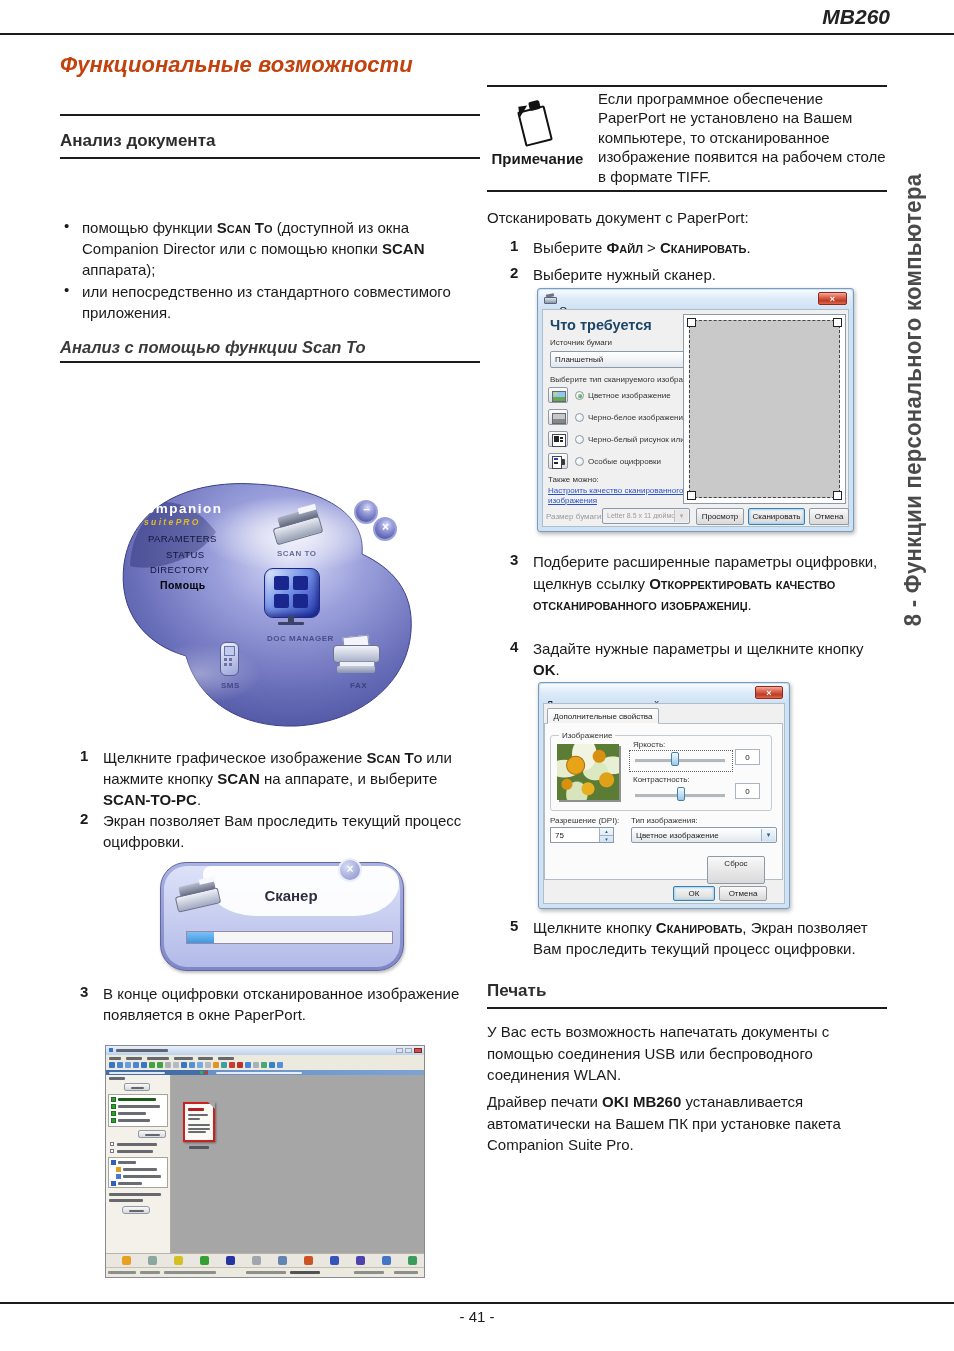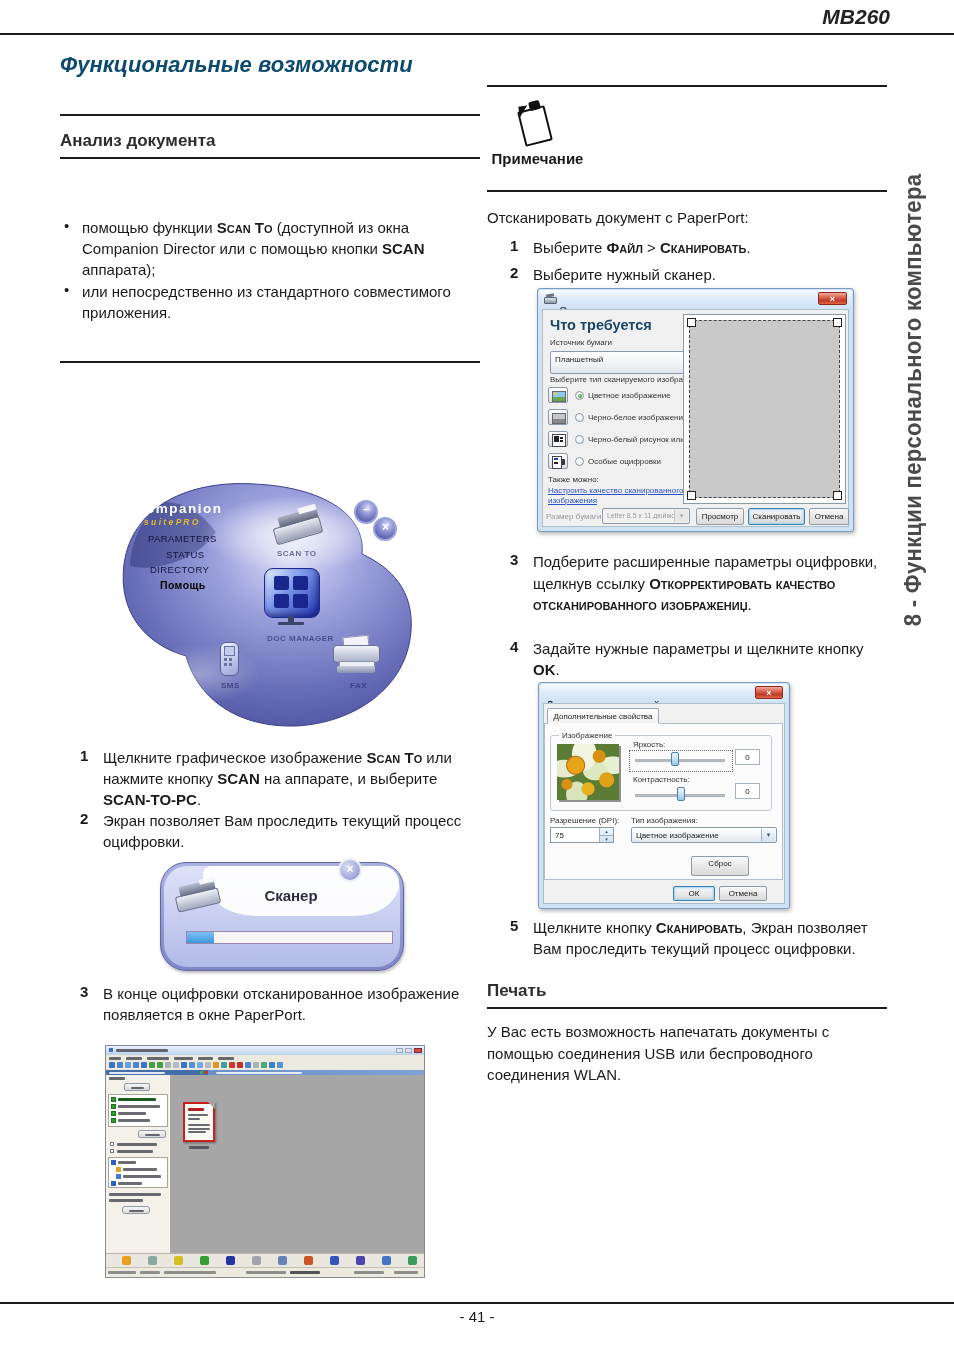--- a/index.html
+++ b/index.html
@@ -1,19 +1,19 @@
 <!DOCTYPE html>
 <html><head>
 <meta charset="utf-8">
 <style>
   html,body{margin:0;padding:0;background:#e8e8e8}
   #page{position:relative;width:954px;height:1351px;background:#ffffff;font-family:"Liberation Sans",sans-serif;color:#1a1a1a;overflow:hidden;margin:0 auto}
   .abs{position:absolute}
   .rule{position:absolute;background:#1c1c1c}
-  .h1{font-size:22px;font-weight:bold;font-style:italic;color:#0c4a6e;line-height:30px}
+  .h1{font-size:22px;font-weight:bold;font-style:italic;color:#c2410c;line-height:30px}
   .h2{font-size:17px;font-weight:bold;color:#2d2d2d}
   .h3{font-size:16.5px;font-weight:bold;font-style:italic;color:#3a3a3a}
   .bodytext{font-size:15px;line-height:21px;color:#1a1a1a}
   .seg-b{font-weight:bold}
   .seg-sc{font-variant:small-caps;font-weight:bold}
   .step{position:absolute}
   .step-num{position:absolute;left:0;top:0;font-weight:bold;font-size:15px}
   .step-text{margin-left:23px;font-size:15px;line-height:21px}
   .vertical-label{font-size:23px;font-weight:bold;color:#4a4a4a;white-space:nowrap;letter-spacing:0.3px}
 
@@ -79,20 +79,21 @@
 
   <div class="abs" style="left:60px;top:217px;width:420px">
     <span class="abs" style="left:4px;top:0;font-size:15px">•</span>
     <div class="bodytext" style="margin-left:22px"><span> помощью функции </span><span class="seg-sc">Scan To</span><span> (доступной из окна Companion Director или с помощью кнопки </span><span class="seg-b">SCAN</span><span> аппарата);</span></div>
   </div>
   <div class="abs" style="left:60px;top:281px;width:420px">
     <span class="abs" style="left:4px;top:0;font-size:15px">•</span>
     <div class="bodytext" style="margin-left:22px"><span>или непосредственно из стандартного совместимого приложения.</span></div>
   </div>
 
+  <div class="abs h3" style="left:60px;top:338px">Анализ с помощью функции Scan To</div>
   <div class="rule" style="left:60px;top:361px;width:420px;height:1.5px"></div>
 
 
   <div class="abs" style="left:104px;top:476px;width:320px;height:258px">
     <svg width="320" height="258" viewBox="0 0 320 258" style="position:absolute;left:0;top:0">
       <defs>
         <radialGradient id="blobg" cx="58%" cy="30%" r="80%">
           <stop offset="0%" stop-color="#dadcf6"></stop>
           <stop offset="32%" stop-color="#9ba0dc"></stop>
           <stop offset="68%" stop-color="#6a6fba"></stop>
@@ -322,20 +323,21 @@
     </div>
   </div>
 
   <div class="rule" style="left:487px;top:85px;width:400px;height:2px"></div>
   <div class="abs" style="left:512px;top:99px;width:44px;height:50px">
     <div class="abs" style="left:9px;top:9px;width:24px;height:32px;border:2.5px solid #111;border-radius:2px;background:#fff;transform:rotate(-14deg)"></div>
     <div class="abs" style="left:17px;top:2px;width:11px;height:9px;background:#111;border-radius:2px;transform:rotate(-14deg)"></div>
     <div class="abs" style="left:7px;top:7px;width:0;height:0;border-right:9px solid transparent;border-top:11px solid #111;transform:rotate(-8deg)"></div>
   </div>
   <div class="abs" style="left:480px;top:150px;width:115px;text-align:center;font-size:15px;font-weight:bold">Примечание</div>
+  <div class="abs bodytext" style="left:598px;top:89px;width:293px;line-height:19.4px">Если программное обеспечение PaperPort не установлено на Вашем компьютере, то отсканированное изображение появится на рабочем столе в формате TIFF.</div>
   <div class="rule" style="left:487px;top:190px;width:400px;height:2px"></div>
 
   <div class="abs bodytext" style="left:487px;top:207px;width:400px">Отсканировать документ с PaperPort:</div>
 
   <div class="step" style="left:510px;top:237px;width:372px">
     <span class="step-num">1</span>
     <div class="step-text"><span>Выберите </span><span class="seg-sc">Файл</span><span> &gt; </span><span class="seg-sc">Сканировать</span><span>.</span></div>
   </div>
   <div class="step" style="left:510px;top:264px;width:372px">
     <span class="step-num">2</span>
@@ -347,21 +349,21 @@
     <div class="abs" style="left:6px;top:5px;width:12px;height:10px">
       <div class="abs" style="left:0;top:3px;width:11px;height:5px;background:linear-gradient(180deg,#dfe6ee,#8b96a6);border:1px solid #5a6478;border-radius:1px"></div>
       <div class="abs" style="left:2px;top:0;width:8px;height:3px;background:#6a7488;transform:rotate(-12deg)"></div>
     </div>
     <div class="win-title-text">Сканирование с помощью</div>
     <div class="win-close">×</div>
     <div class="win-body" style="top:20px"></div>
 
     <div class="abs" style="left:12px;top:28px;font-size:14.5px;font-weight:bold;color:#1c4668">Что требуется</div>
     <div class="fld" style="left:12px;top:49px">Источник бумаги</div>
-    <div class="combo" style="left:12px;top:62px;width:152px;height:23px">
+    <div class="combo" style="left:12px;top:62px;width:152px;height:17px">
       <div class="cb-text">Планшетный</div>
       <div class="cb-arrow">▾</div>
     </div>
     <div class="fld" style="left:12px;top:86px">Выберите тип сканируемого изображения.</div>
 
     <div>
       <div class="opt-icon" style="left:10px;top:98px">
         <div class="abs" style="left:3px;top:3px;width:12px;height:9px;background:linear-gradient(180deg,#8cc8f0 55%,#68a850 55%);border:1px solid #667"></div>
         <div class="abs" style="left:5px;top:4px;width:3px;height:3px;border-radius:50%;background:#f0d040"></div>
       </div>
@@ -460,30 +462,31 @@
         <div style="font-size:4.5px;text-align:center;color:#3a5a7a;line-height:7px">▲</div>
         <div style="font-size:4.5px;text-align:center;color:#3a5a7a;line-height:7px;border-top:1px solid #9ab0c4">▼</div>
       </div>
     </div>
     <div class="fld" style="left:92px;top:133px">Тип изображения:</div>
     <div class="combo" style="left:92px;top:144px;width:146px;height:16px">
       <div class="cb-text">Цветное изображение</div>
       <div class="cb-arrow">▾</div>
     </div>
 
-    <div class="btn" style="left:152px;top:173px;width:58px;height:20px;line-height:14px">Сброс</div>
+    <div class="btn" style="left:168px;top:173px;width:58px;height:28px;line-height:14px">Сброс</div>
     <div class="btn default" style="left:134px;top:203px;width:42px;height:15px;line-height:13px">ОК</div>
     <div class="btn" style="left:180px;top:203px;width:48px;height:15px;line-height:13px">Отмена</div>
   </div>
 
   <div class="step" style="left:510px;top:917px;width:378px">
     <span class="step-num">5</span>
     <div class="step-text"><span>Щелкните кнопку </span><span class="seg-sc">Сканировать</span><span>, Экран позволяет Вам проследить текущий процесс оцифровки.</span></div>
   </div>
 
   <div class="abs h2" style="left:487px;top:981px">Печать</div>
   <div class="rule" style="left:487px;top:1007px;width:400px;height:1.5px"></div>
   <div class="abs bodytext" style="left:487px;top:1021px;width:404px;line-height:21.5px">У Вас есть возможность напечатать документы с помощью соединения USB или беспроводного соединения WLAN.</div>
+  <div class="abs bodytext" style="left:487px;top:1091px;width:404px;line-height:21.5px"><span>Драйвер печати </span><span class="seg-b">OKI MB260</span><span> устанавливается автоматически на Вашем ПК при установке пакета Companion Suite Pro.</span></div>
 
   <div class="rule" style="left:0;top:1302px;width:954px;height:1.5px"></div>
   <div class="abs" style="left:0;top:1308px;width:954px;text-align:center;font-size:15px">- 41 -</div>
 
 </div>
 
 </body></html>

